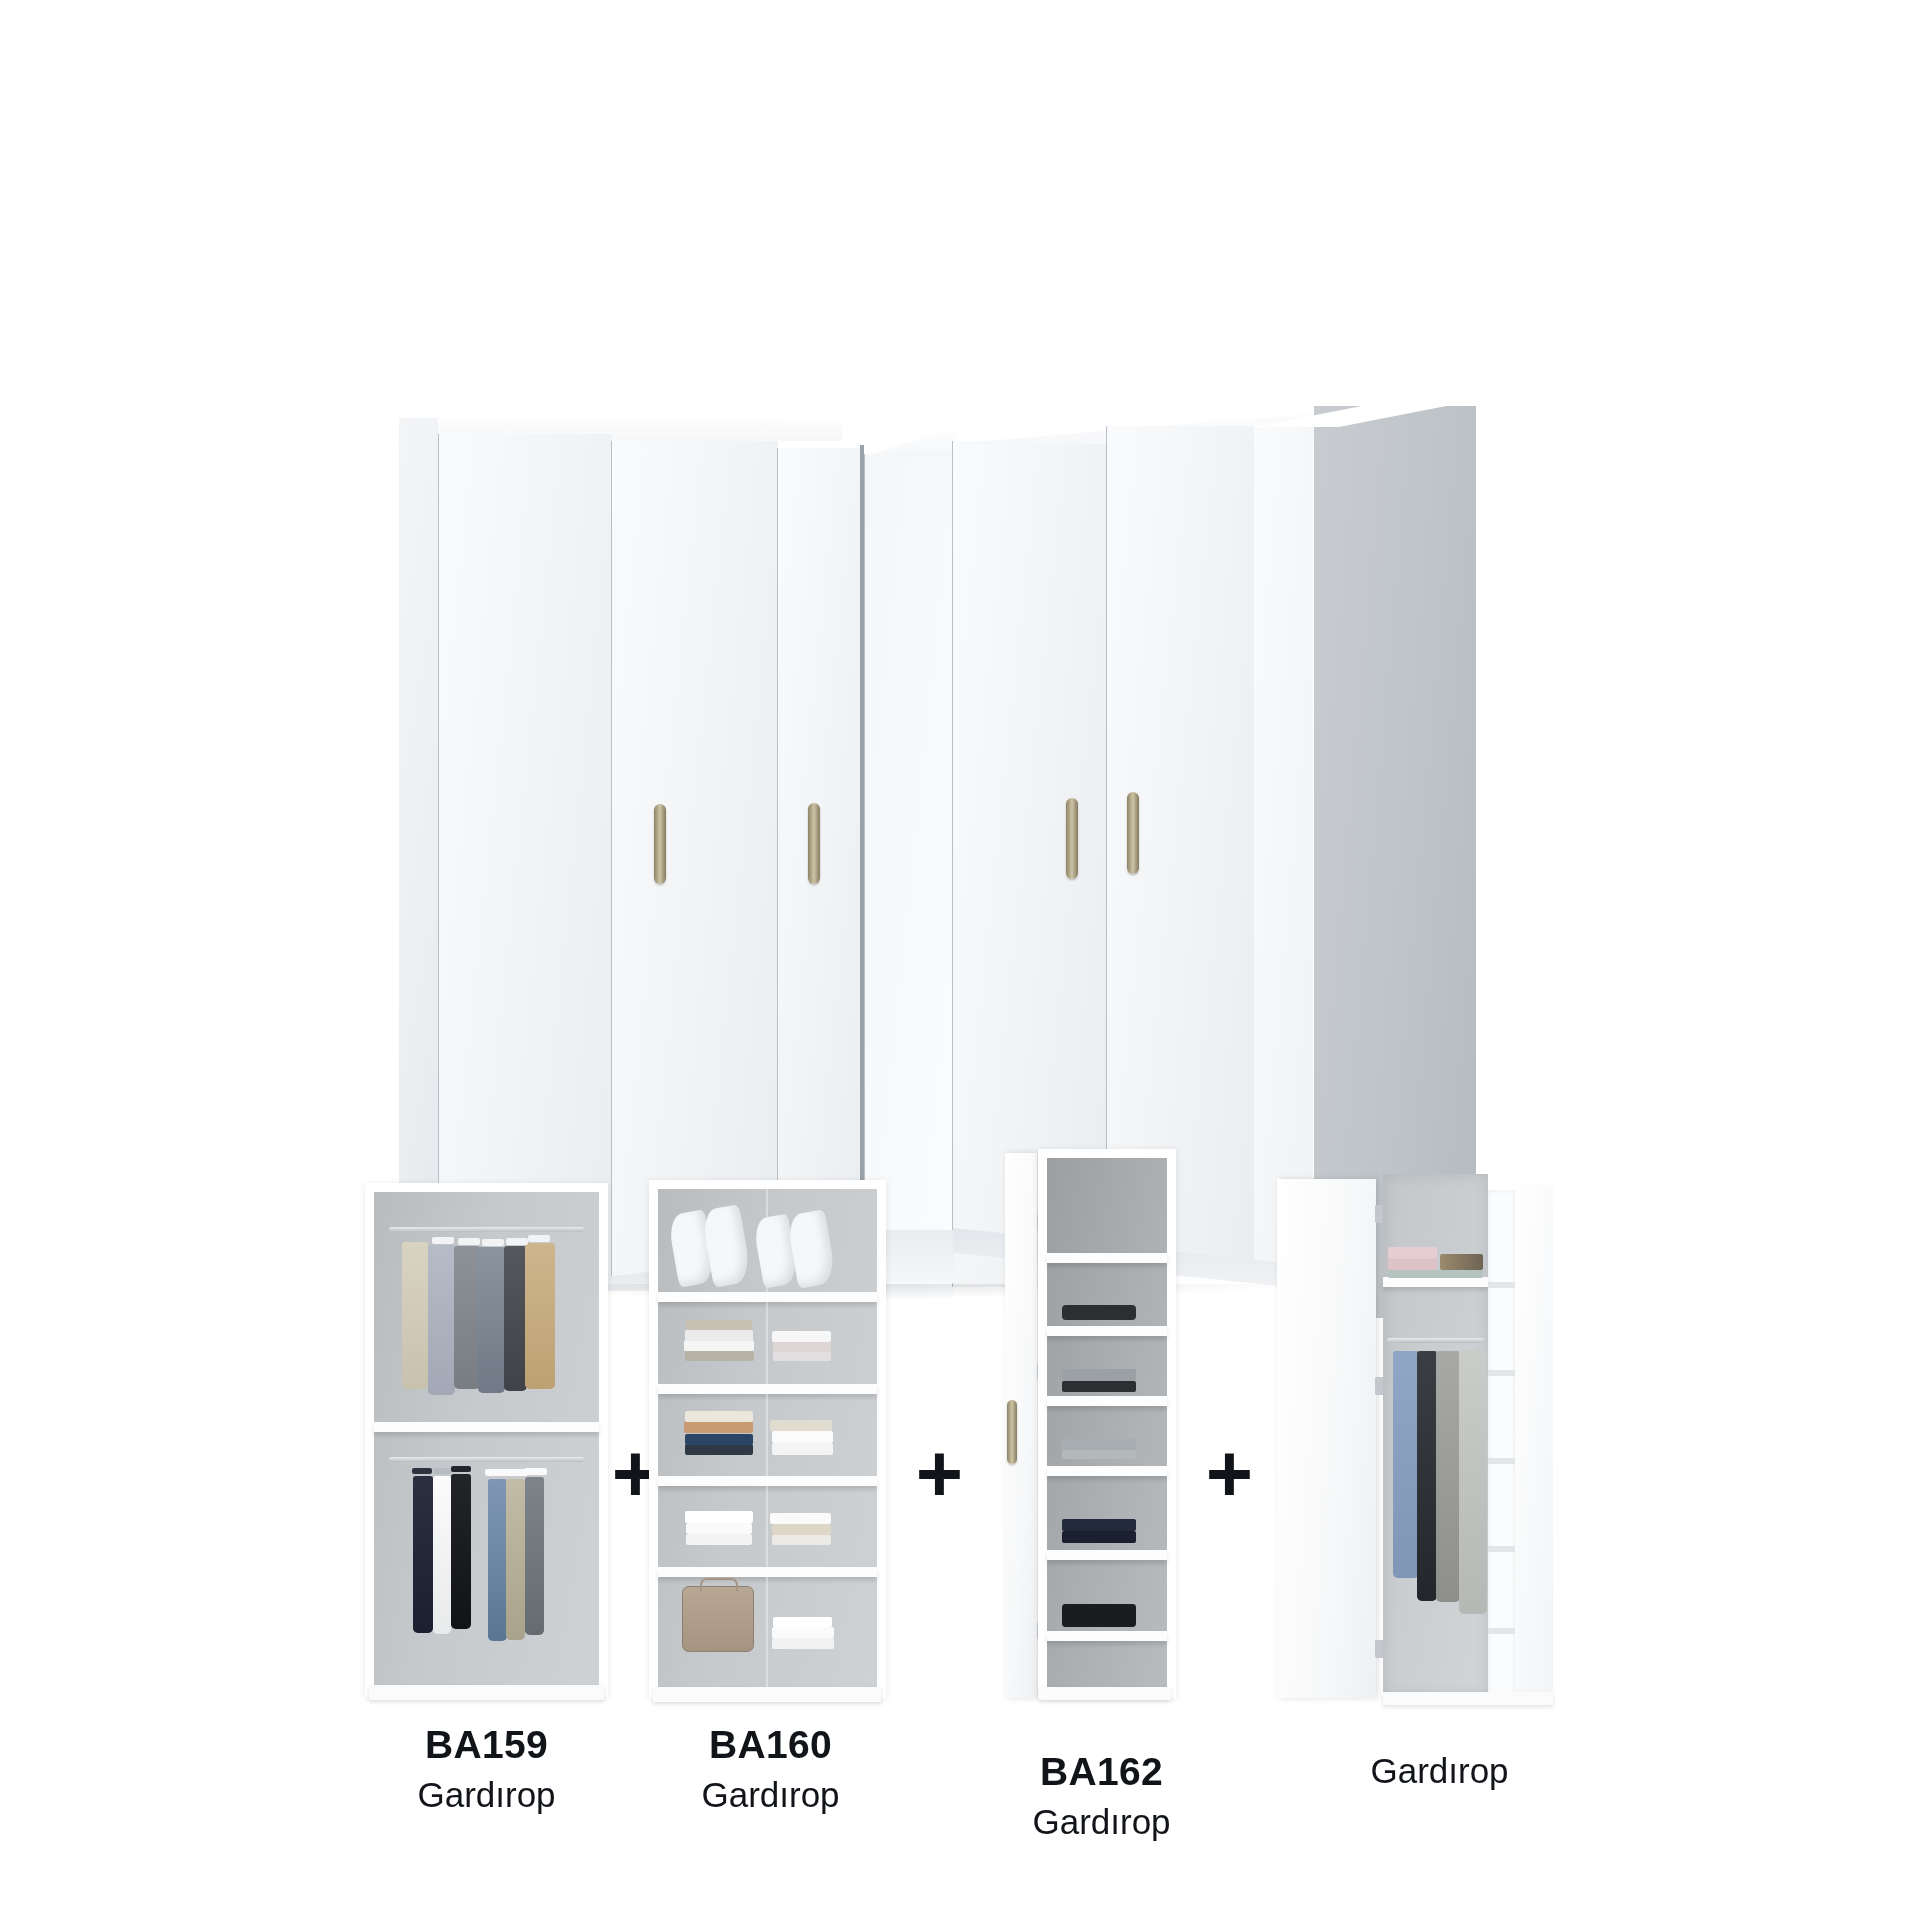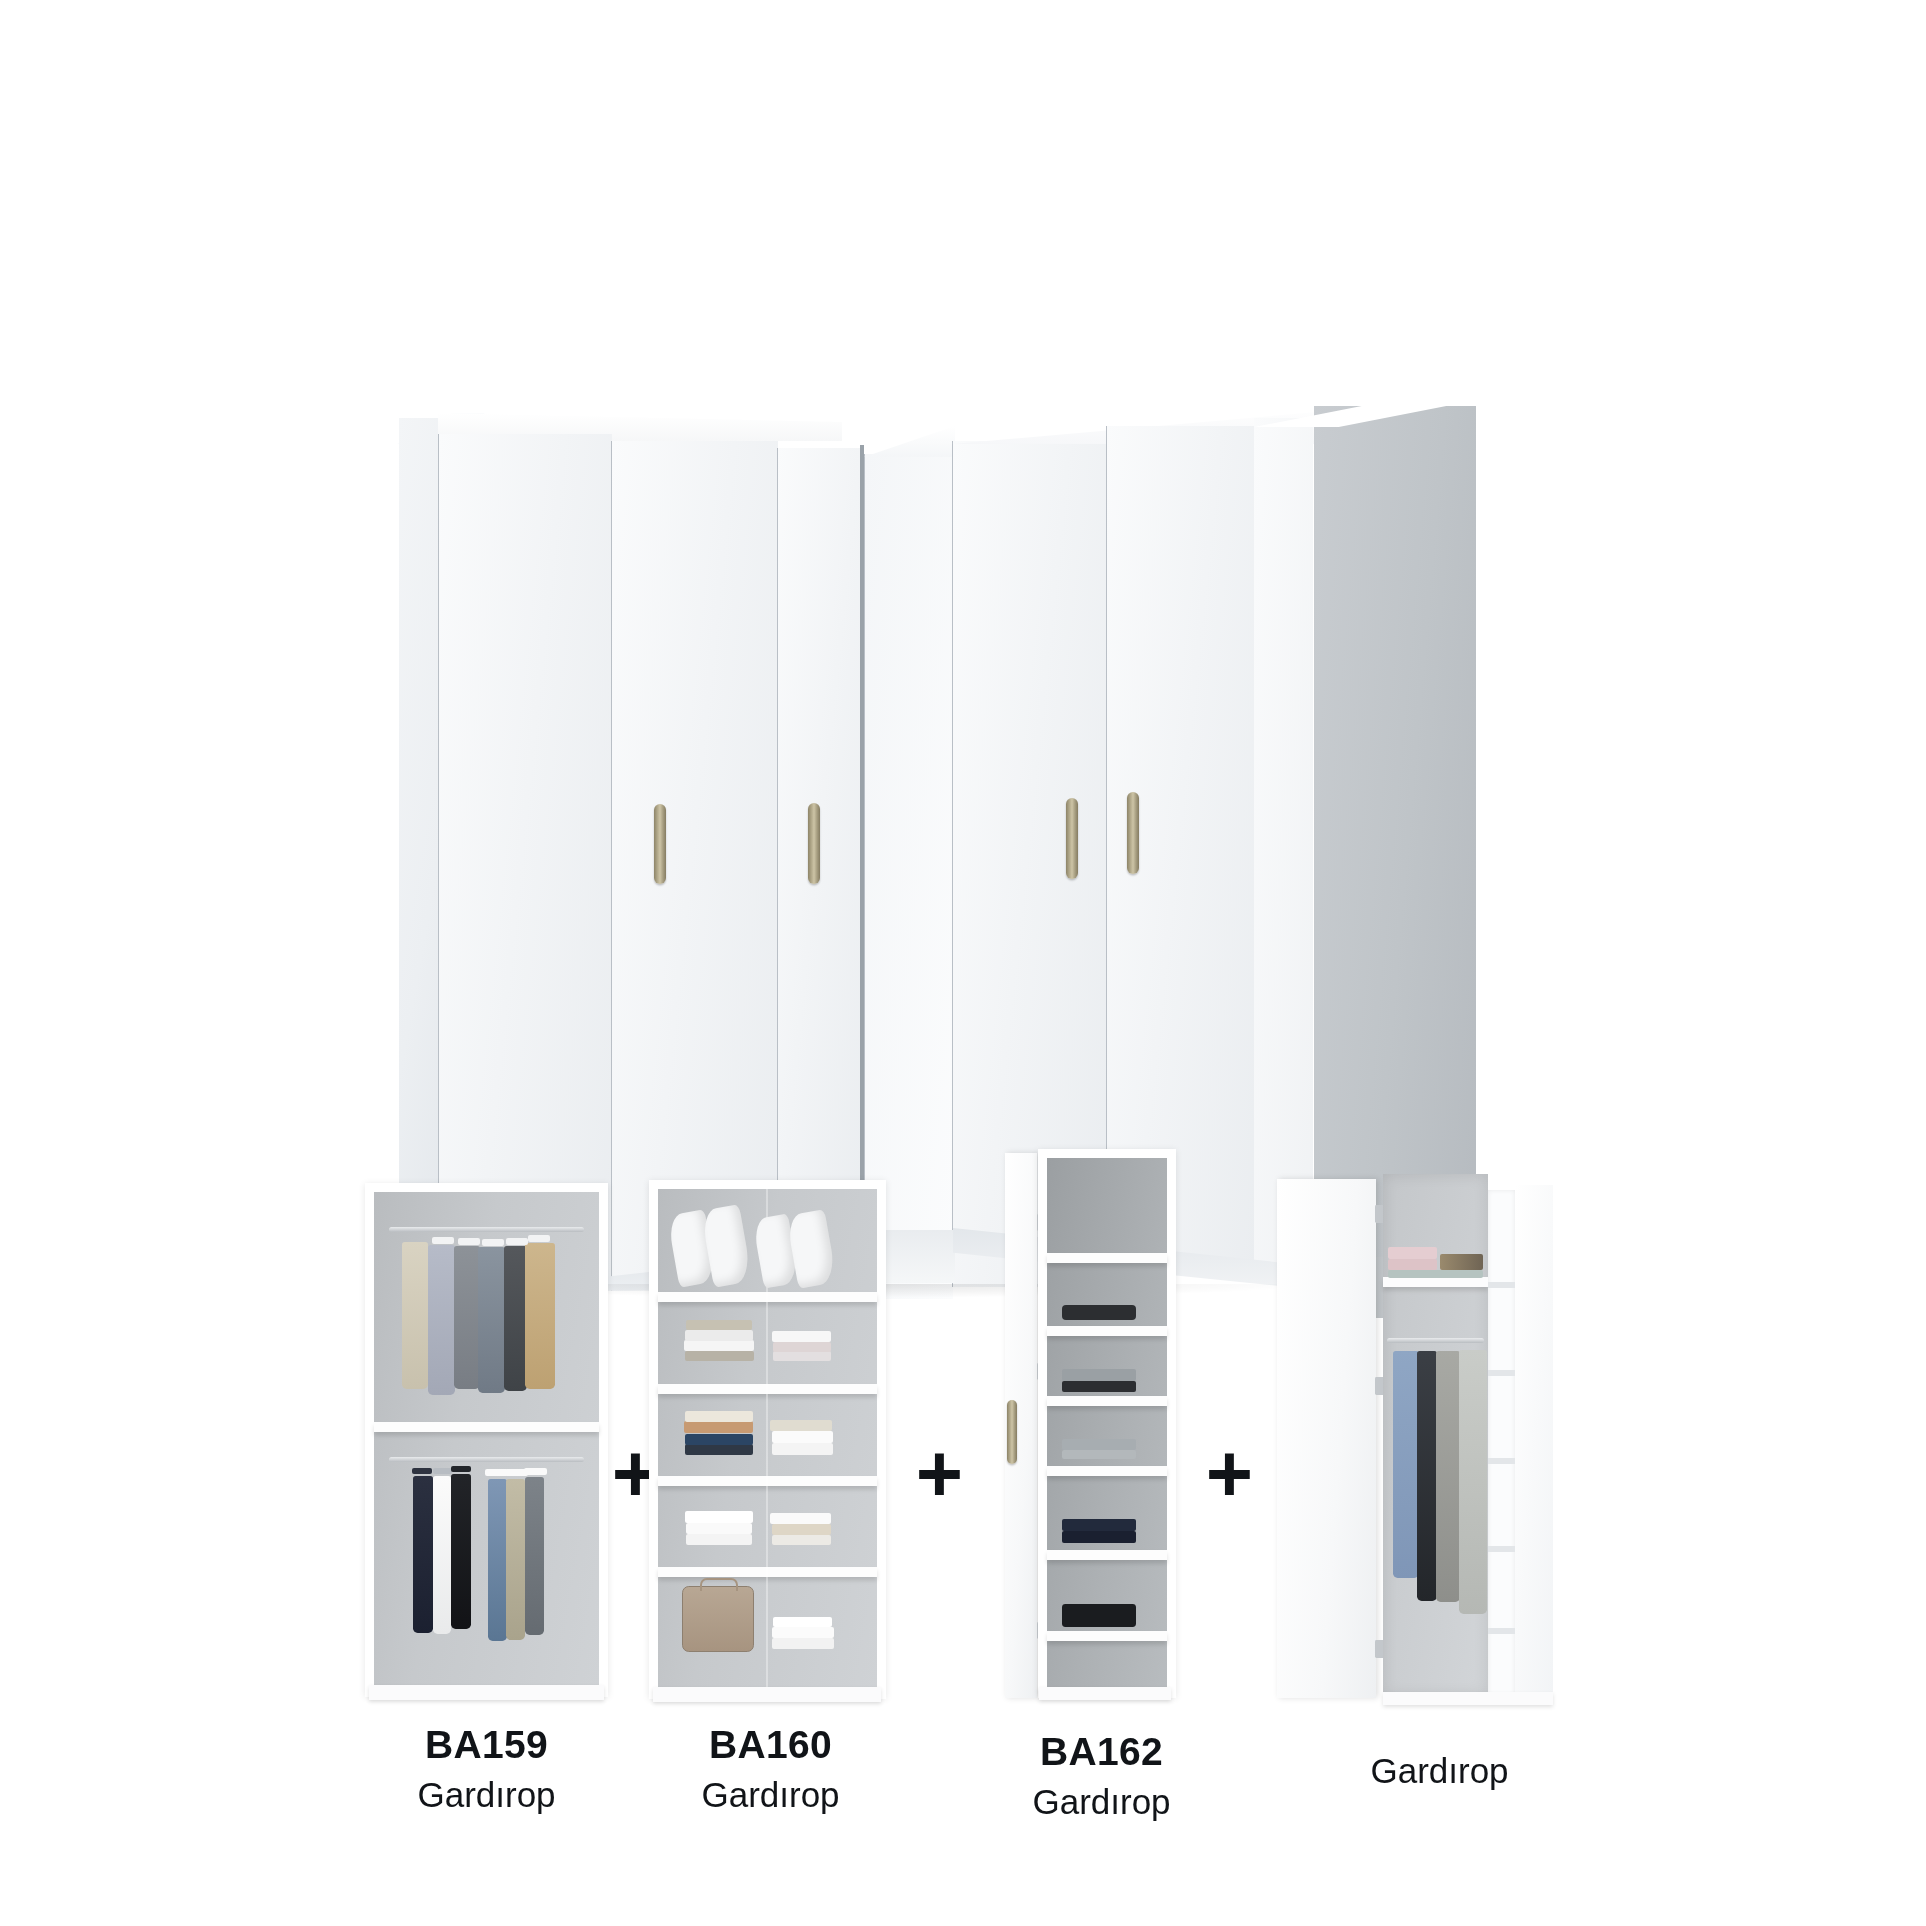--- a/index.html
+++ b/index.html
@@ -320,21 +320,21 @@
     </div>
 
     <div class="mod-label" style="left:311px;top:581px;width:351px;">
       <span class="code">BA159</span>
       <span class="sub">Gardırop</span>
     </div>
     <div class="mod-label" style="left:595px;top:581px;width:351px;">
       <span class="code">BA160</span>
       <span class="sub">Gardırop</span>
     </div>
-    <div class="mod-label" style="left:926px;top:588px;width:351px;">
+    <div class="mod-label" style="left:926px;top:608px;width:351px;">
       <span class="code">BA162</span>
       <span class="sub">Gardırop</span>
     </div>
     <div class="mod-label" style="left:1264px;top:601px;width:351px;">
       <span class="sub">Gardırop</span>
     </div>
 
   </div>
 </div>
 

